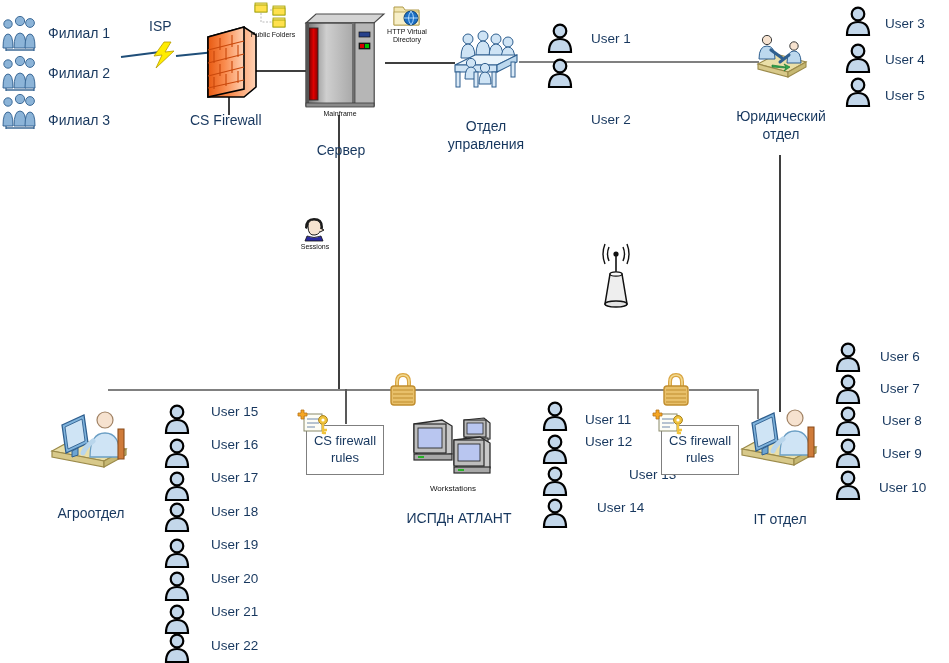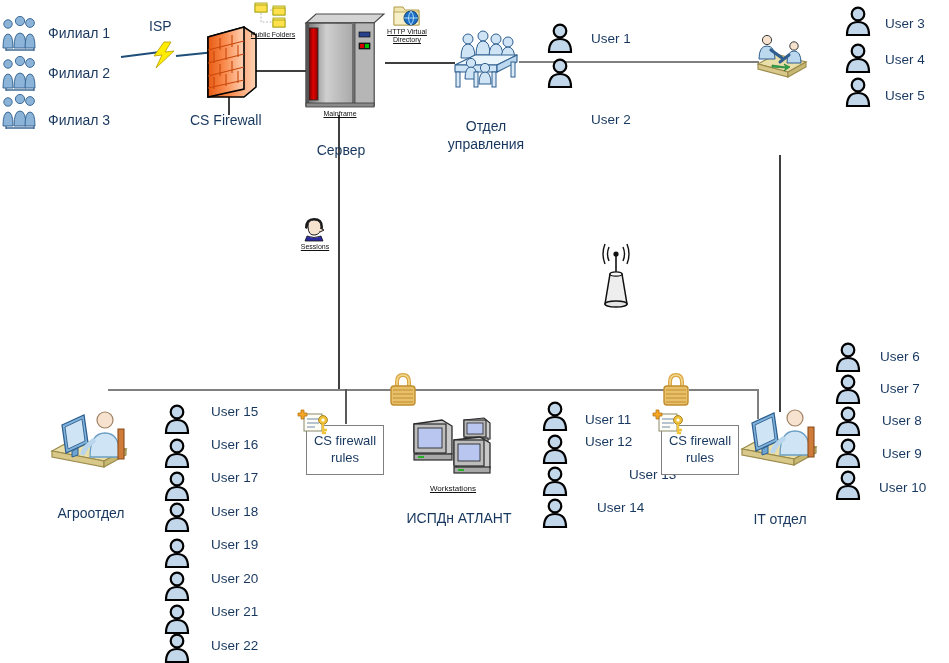--- a/index.html
+++ b/index.html
@@ -26,21 +26,20 @@
     line-height: 1.25;
   }
   .lbl-ru { font-size: 14px; }
   .lbl-user { font-size: 13.5px; }
   .lbl-small {
     font-size: 7px;
     color: #111111;
     text-align: center;
     line-height: 1.15;
     font-family: "Liberation Sans", sans-serif;
-    text-decoration: underline;
   }
   .lbl-c { text-align: center; }
   .line {
     position: absolute;
     background: #808080;
   }
   .line-dark { background: #3f3f3f; }
   .line-thin { background: #595959; }
   .box {
     position: absolute;
@@ -287,20 +286,22 @@
 
       <circle cx="15" cy="8" r="4.6" fill="#f6e2cf" stroke="#3a3a3a" stroke-width="1"></circle>
       <path d="M7 27 q0-13 8-13 q8 0 8 13 z" fill="#bcd8ee" stroke="#2f5f8f" stroke-width="1"></path>
       <path d="M19 18 L30 26" stroke="#2f5f8f" stroke-width="3.2" stroke-linecap="round"></path>
 
       <circle cx="42" cy="14" r="4.2" fill="#f6e2cf" stroke="#3a3a3a" stroke-width="1"></circle>
       <path d="M35 31 q0-12 7-12 q7 0 7 12 z" fill="#bcd8ee" stroke="#2f5f8f" stroke-width="1"></path>
       <path d="M37 23 L28 30" stroke="#2f5f8f" stroke-width="3" stroke-linecap="round"></path>
     </svg>
   </div>
+  <div class="lbl lbl-ru lbl-c" style="left:726px; top:108px; width:110px;"><span>Юридический
+отдел</span></div>
 
   <div class="node" style="left:845px; top:5px;">
     <svg width="26" height="32" viewBox="0 0 26 32">
         <circle cx="13" cy="9" r="6.3" fill="#c3d7ea" stroke="#000" stroke-width="2.2"></circle>
         <path d="M2 30 q0-13 11-13 q11 0 11 13 z" fill="#c3d7ea" stroke="#000" stroke-width="2.2"></path>
       </svg>
   </div>
   <div class="lbl lbl-user" style="left:885px; top:16px;">User 3</div>
 
   <div class="node" style="left:845px; top:42px;">

